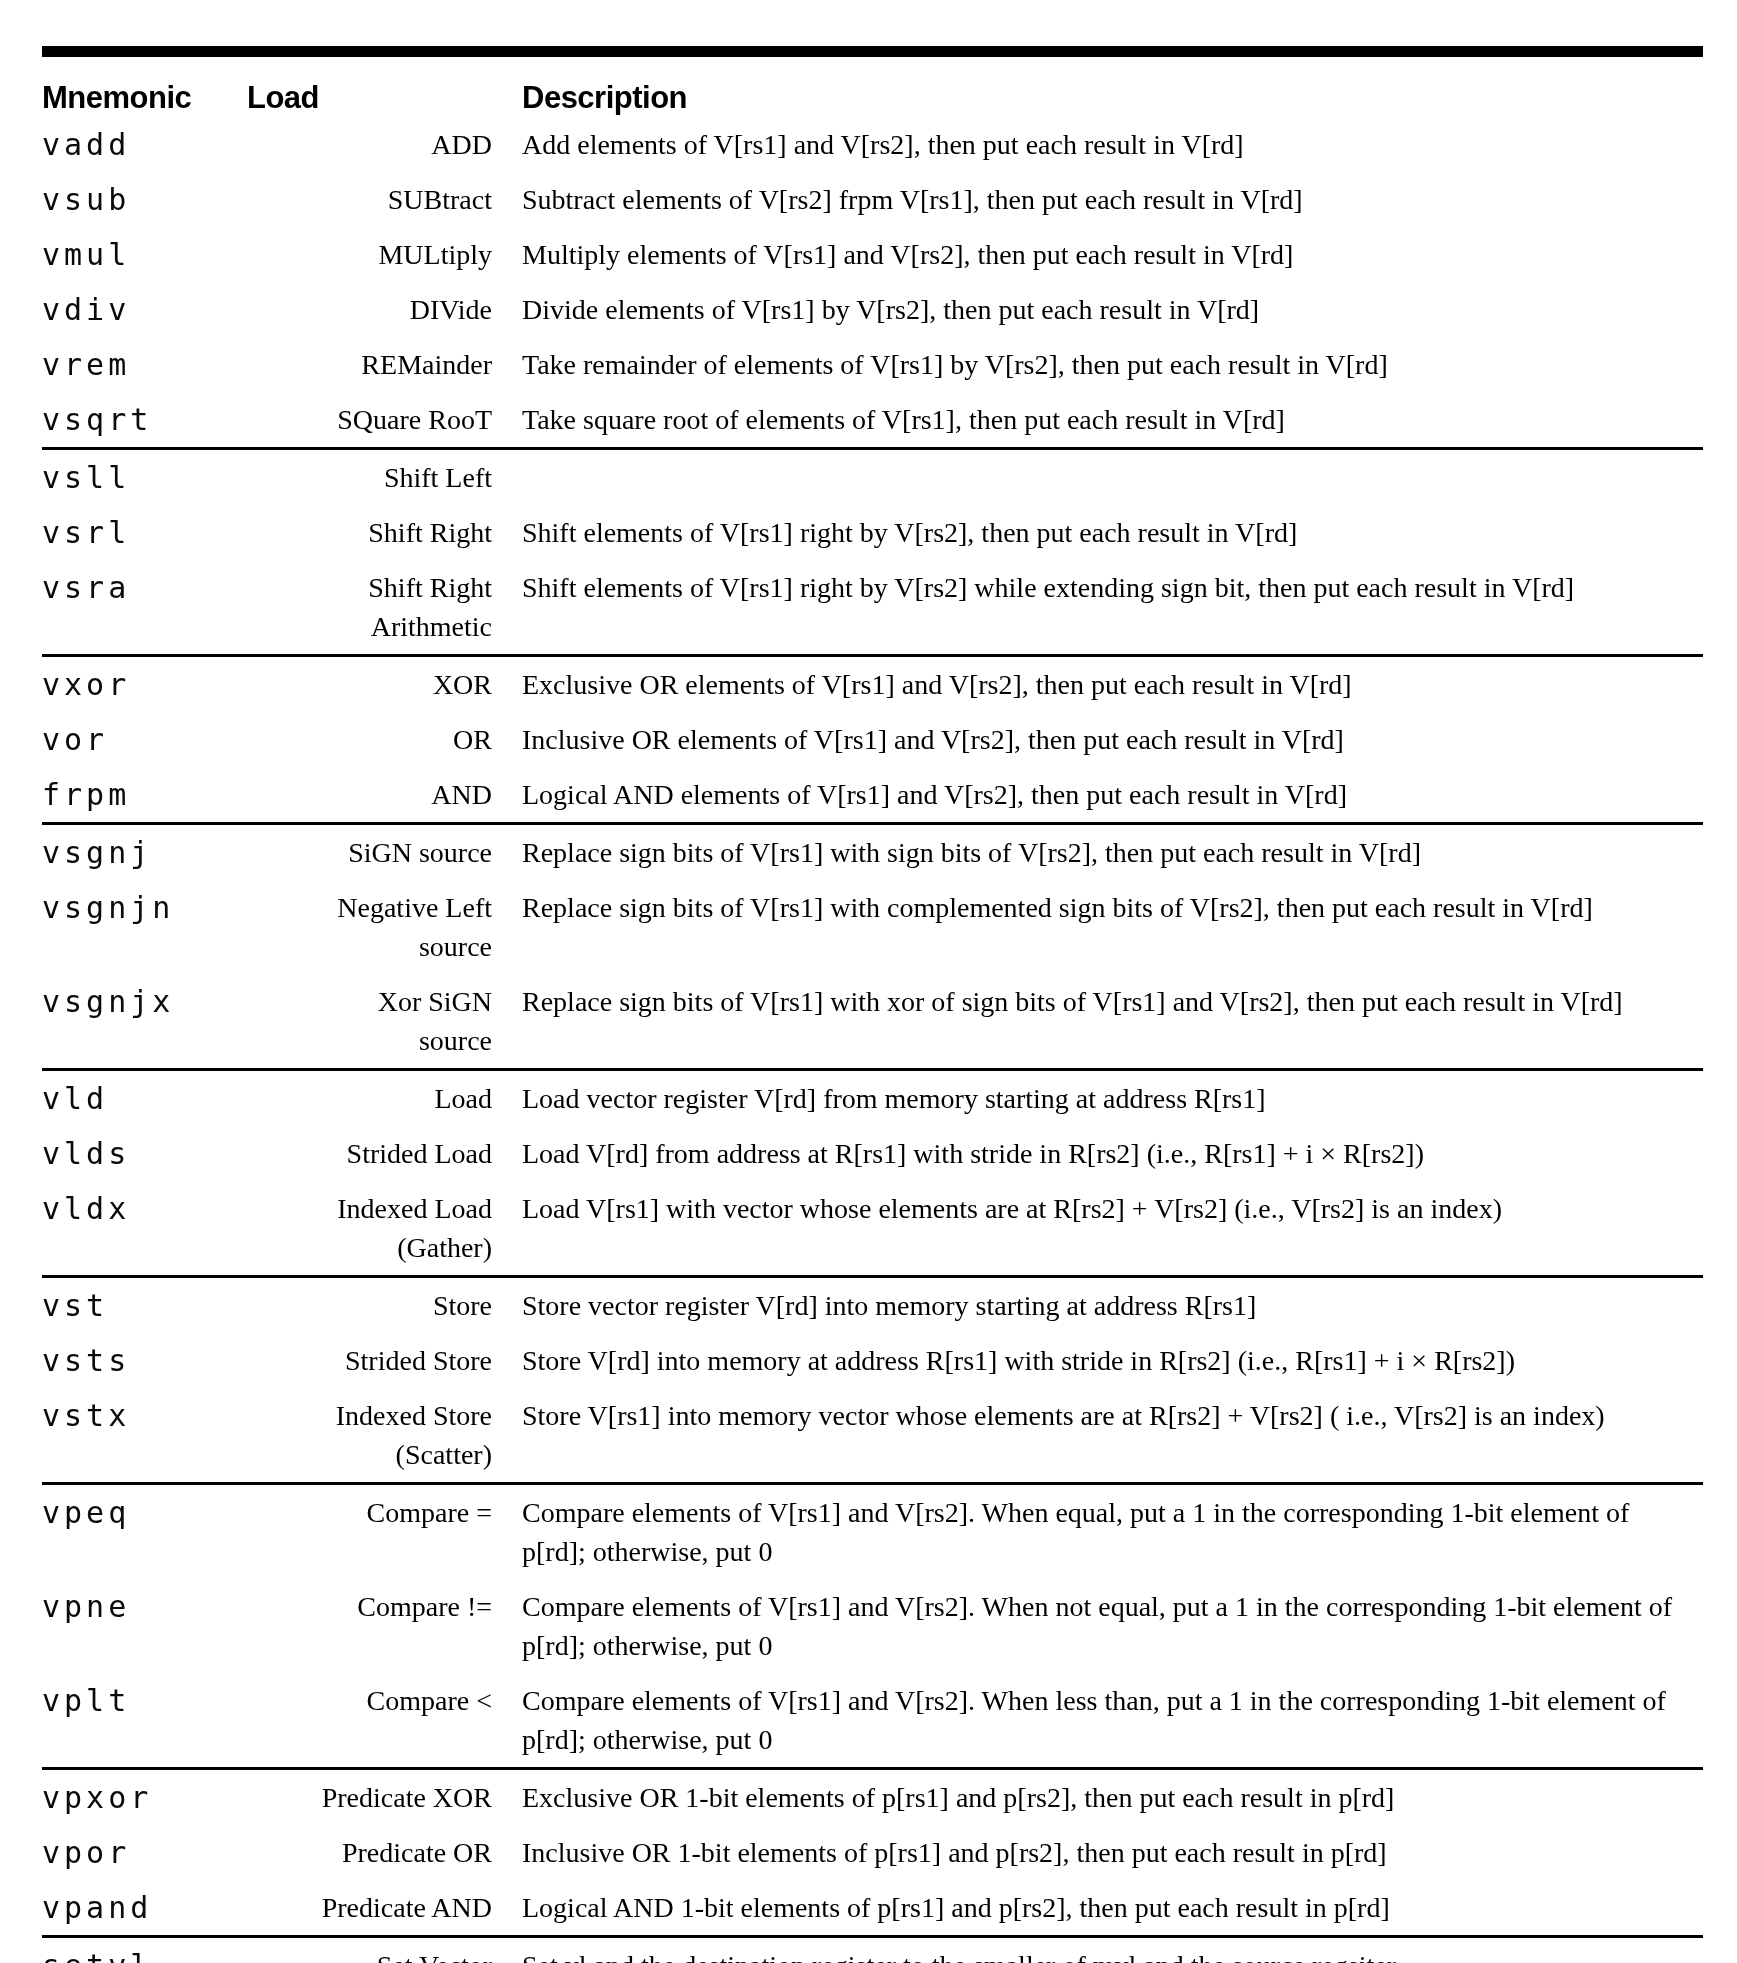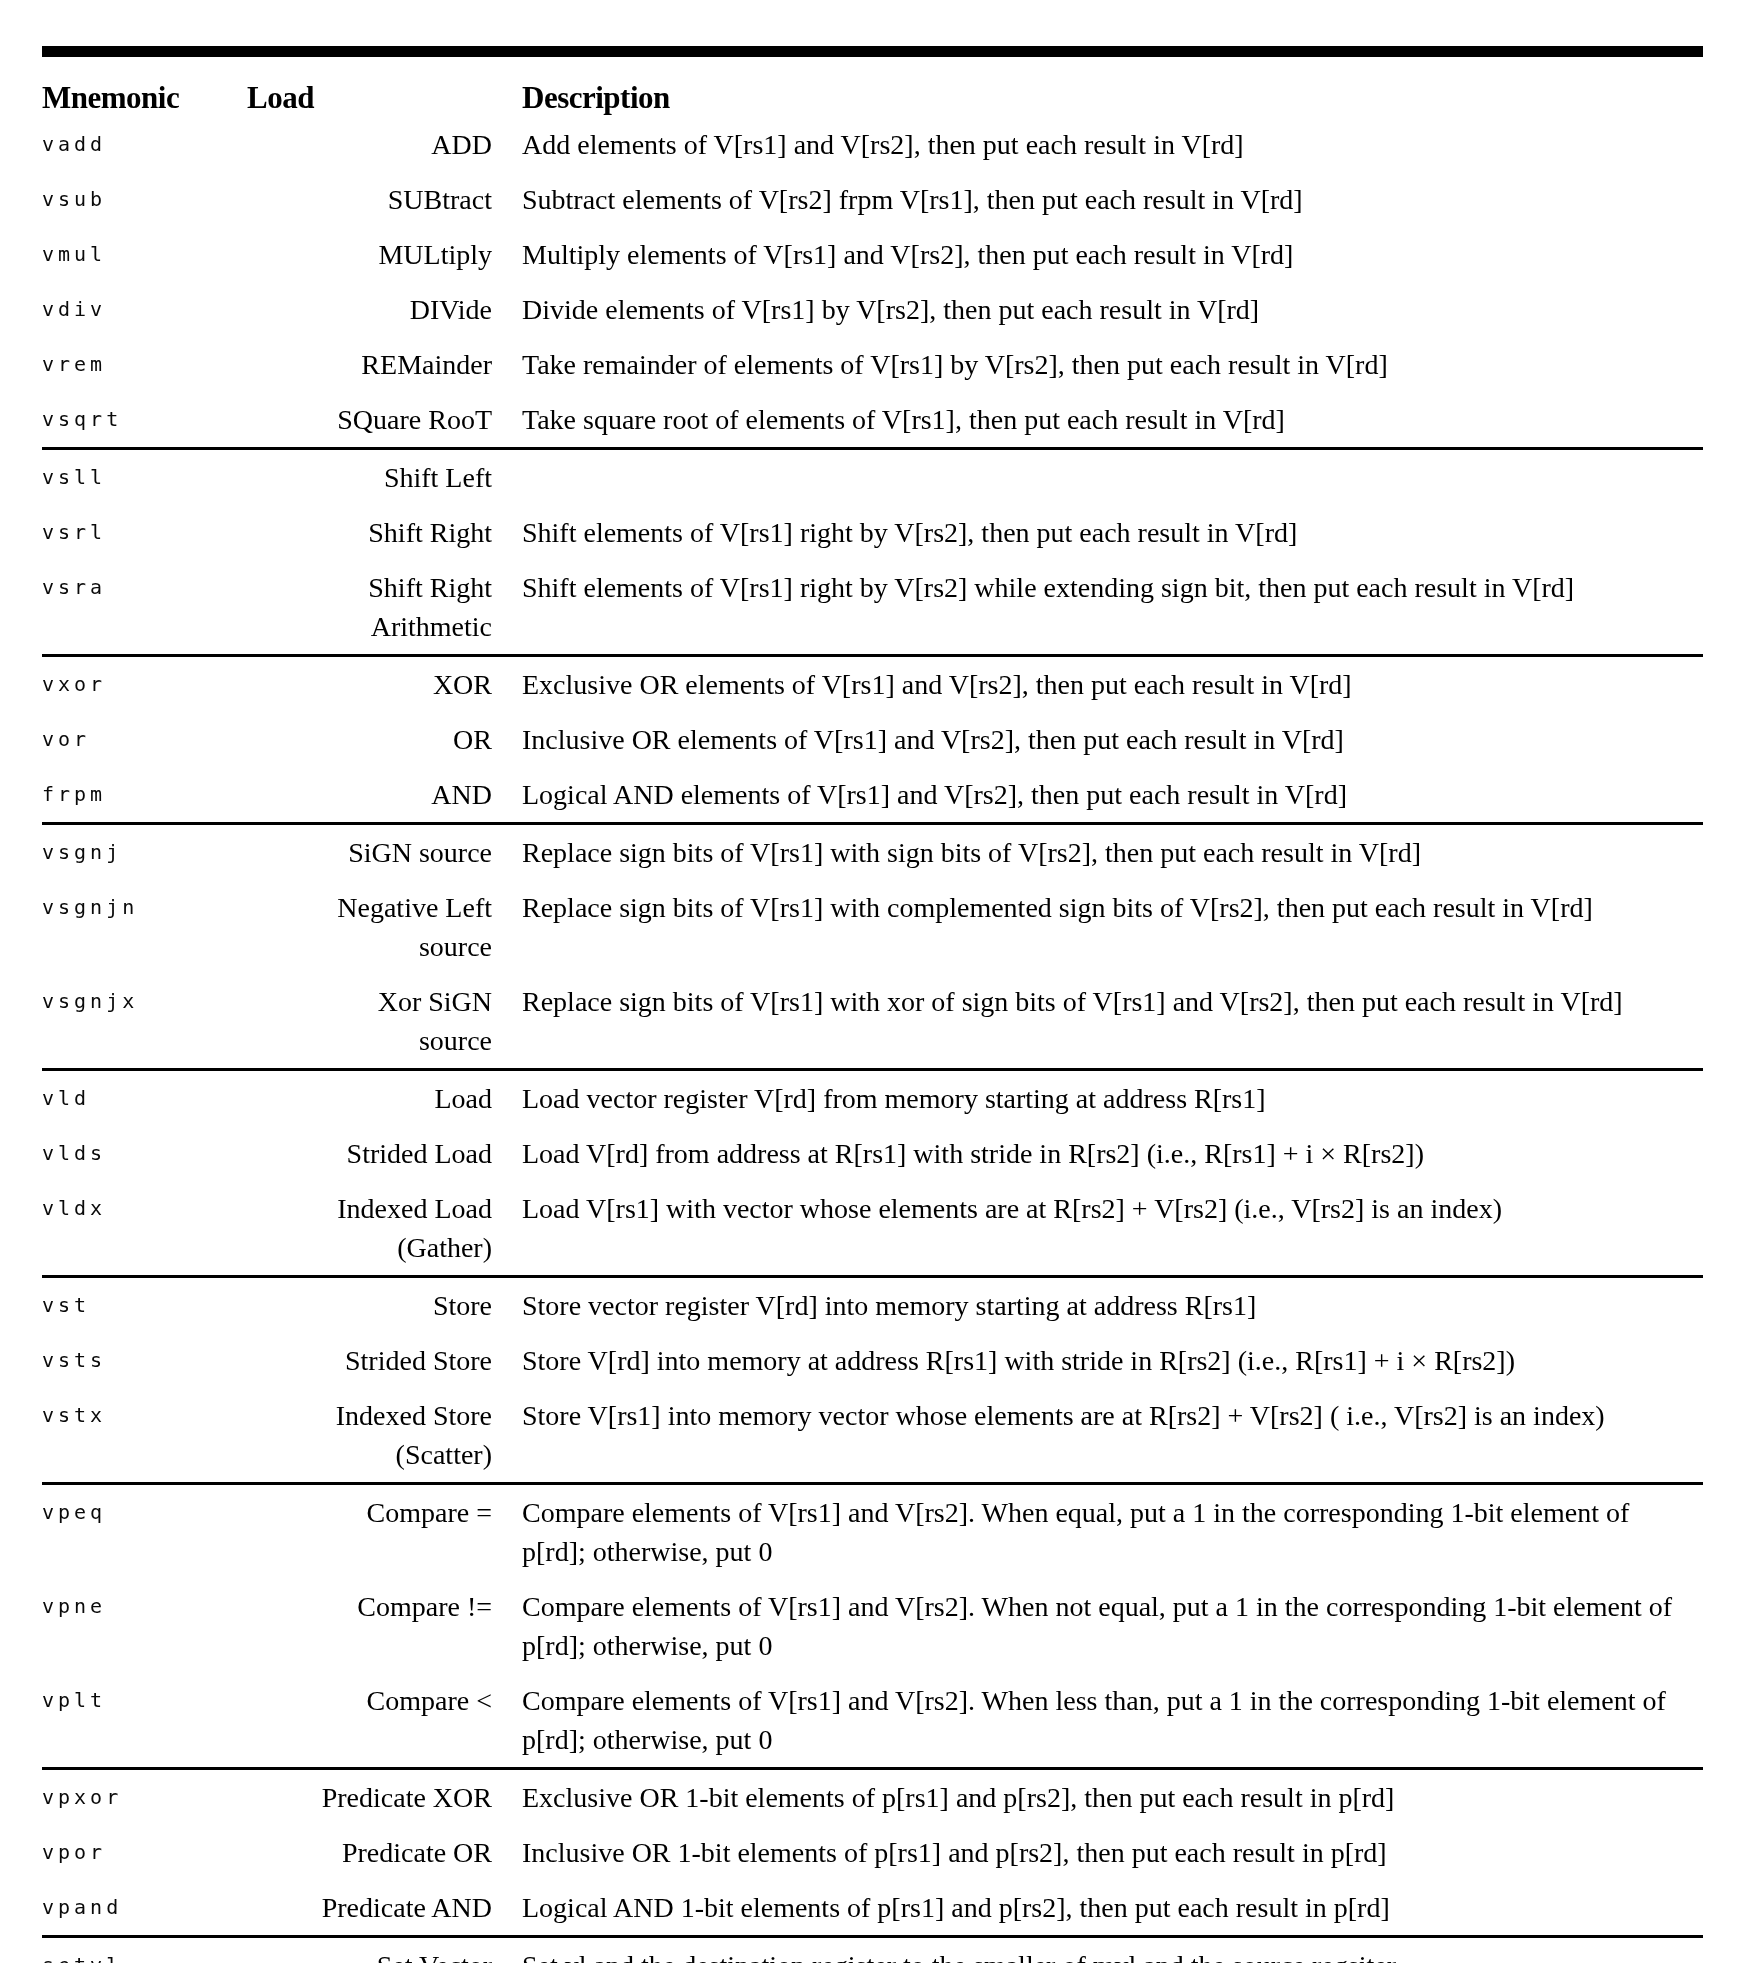--- a/index.html
+++ b/index.html
@@ -15,39 +15,39 @@
   .rule-thick   { height:11px; background:#000; }
 
   .grid-row {
     display:grid;
     grid-template-columns:205px 275px 1fr;
     align-items:start;
   }
 
   .hdr { padding-top:24px; }
   .hdr .cell {
-    font-family:Liberation Serif, serif;
+    font-family:Liberation Sans, sans-serif;
     font-weight:bold;
     font-size:31px;
     letter-spacing:-0.5px;
     line-height:34px;
     padding-bottom:2px;
   }
 
   .section { border-bottom:3px solid #000; }
   .section:last-child { border-bottom:none; }
 
   .row .cell {
     padding:8px 0 8px 0;
     font-size:28px;
     line-height:39px;
   }
   .cell.mn {
     font-family:"DejaVu Sans Mono", monospace;
-    font-size:20px;
+    font-size:30px;
     letter-spacing:4px;
     color:#0a0a0a;
   }
   .cell.nm { white-space:pre-line; padding-right:30px;text-align:right; }
   .cell.ds { padding-right:4px; }
 </style>
 </head>
 <body>
 
 <div class="page">

